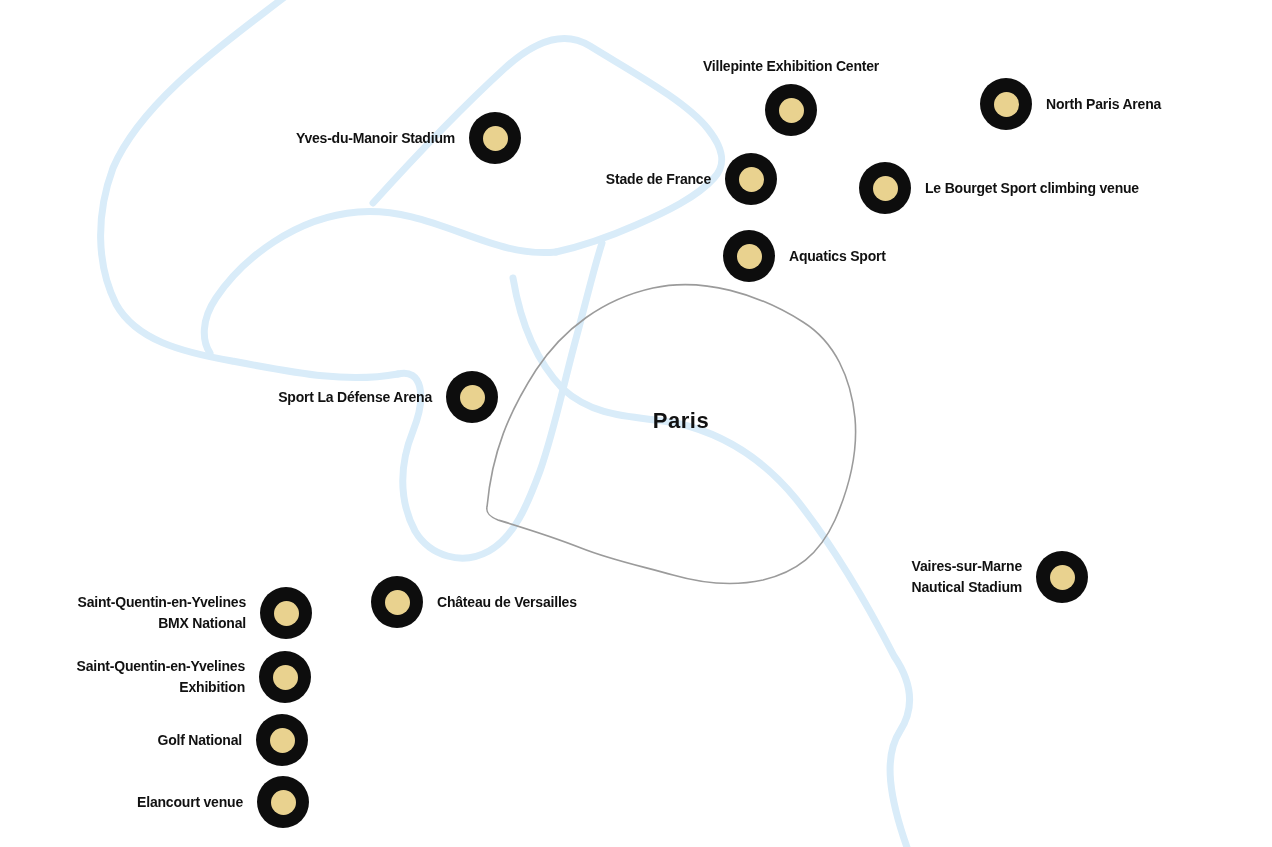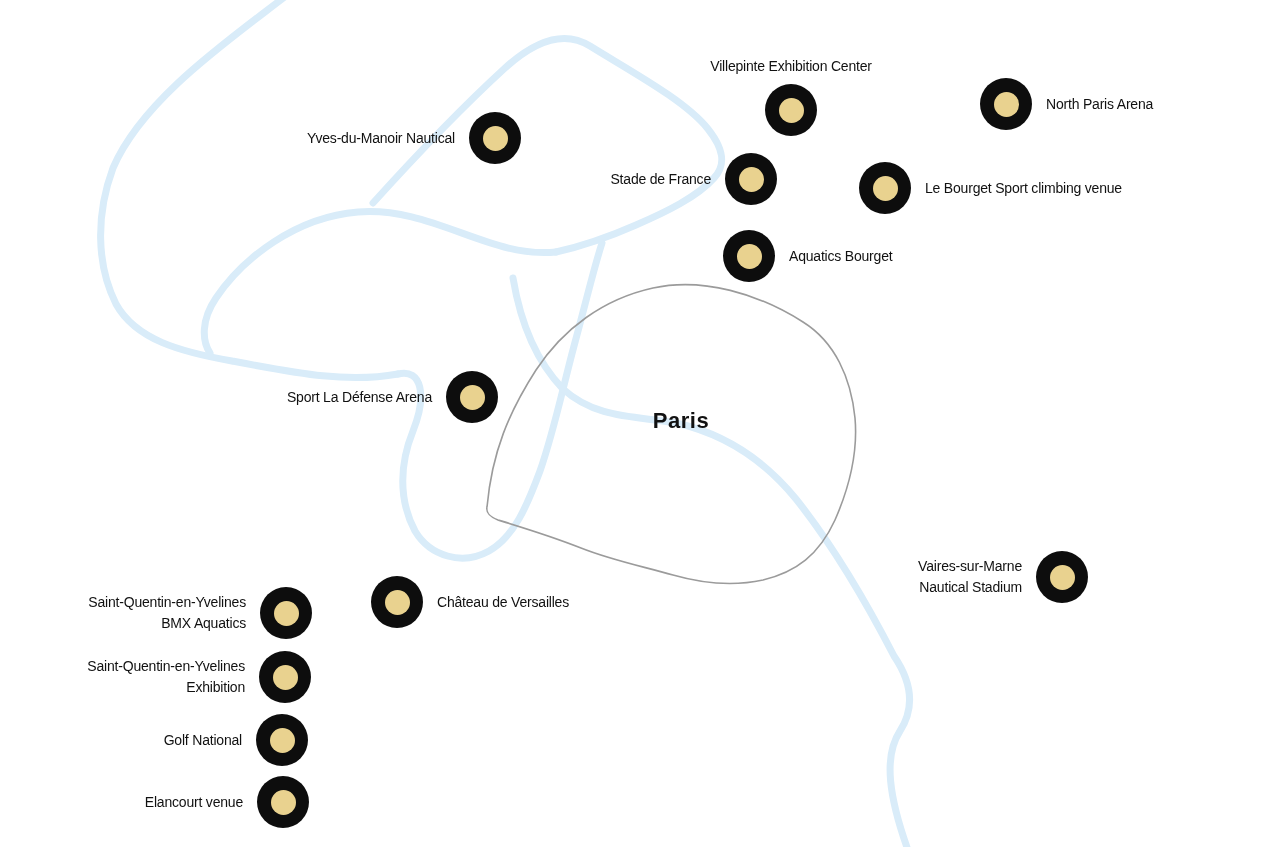--- a/index.html
+++ b/index.html
@@ -27,21 +27,21 @@
   .venue{position:absolute;width:0;height:0;}
   .dot{
     position:absolute;left:-26px;top:-26px;width:52px;height:52px;
     border-radius:50%;background:var(--marker-outer);
   }
   .dot-inner{
     position:absolute;left:13.5px;top:13.5px;width:25px;height:25px;
     border-radius:50%;background:var(--marker-inner);
   }
   .label{
-    position:absolute;font-size:14px;font-weight:normal;line-height:21px;
+    position:absolute;font-size:14px;font-weight:bold;line-height:21px;
     color:var(--label-text);white-space:nowrap;letter-spacing:-0.2px;
   }
   .label.left{right:40px;top:0;transform:translateY(-50%);text-align:right;}
   .label.right{left:40px;top:0;transform:translateY(-50%);text-align:center;}
   .label.above{bottom:33px;left:0;transform:translateX(-50%);text-align:center;}
 </style>
 </head>
 <body>
 
 <div class="map">
@@ -58,21 +58,21 @@
   </svg>
 
   <div class="region-label">Paris</div>
 
   <div>
       <div class="venue" style="left: 495px; top: 138px;">
     <div class="dot">
       <div class="dot-inner"></div>
     </div>
     <div class="label left">
-          <div>Yves-du-Manoir Nautical</div>
+          <div>Yves-du-Manoir Stadium</div>
         </div>
   </div>
       <div class="venue" style="left: 791px; top: 110px;">
     <div class="dot">
       <div class="dot-inner"></div>
     </div>
     <div class="label above">
           <div>Villepinte Exhibition Center</div>
         </div>
   </div>
@@ -98,21 +98,21 @@
     </div>
     <div class="label right">
           <div>Le Bourget Sport climbing venue</div>
         </div>
   </div>
       <div class="venue" style="left: 749px; top: 256px;">
     <div class="dot">
       <div class="dot-inner"></div>
     </div>
     <div class="label right">
-          <div>Aquatics Bourget</div>
+          <div>Aquatics Sport</div>
         </div>
   </div>
       <div class="venue" style="left: 472px; top: 397px;">
     <div class="dot">
       <div class="dot-inner"></div>
     </div>
     <div class="label left">
           <div>Sport La Défense Arena</div>
         </div>
   </div>
@@ -132,21 +132,21 @@
           <div>Vaires-sur-Marne</div>
           <div>Nautical Stadium</div>
         </div>
   </div>
       <div class="venue" style="left: 286px; top: 613px;">
     <div class="dot">
       <div class="dot-inner"></div>
     </div>
     <div class="label left">
           <div>Saint-Quentin-en-Yvelines</div>
-          <div>BMX Aquatics</div>
+          <div>BMX National</div>
         </div>
   </div>
       <div class="venue" style="left: 285px; top: 677px;">
     <div class="dot">
       <div class="dot-inner"></div>
     </div>
     <div class="label left">
           <div>Saint-Quentin-en-Yvelines</div>
           <div>Exhibition</div>
         </div>

